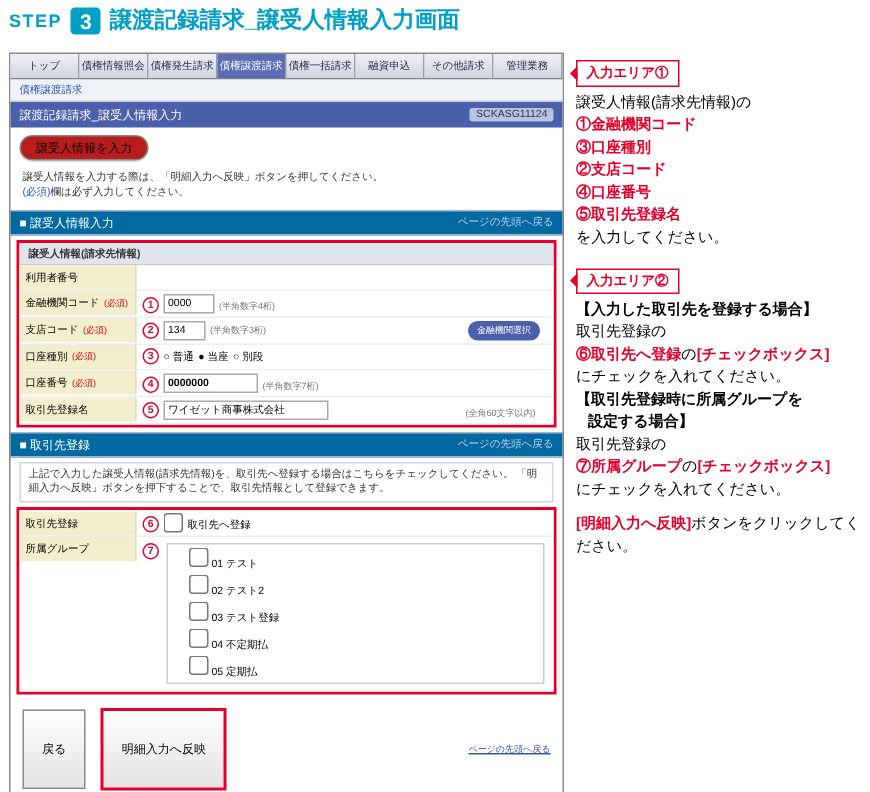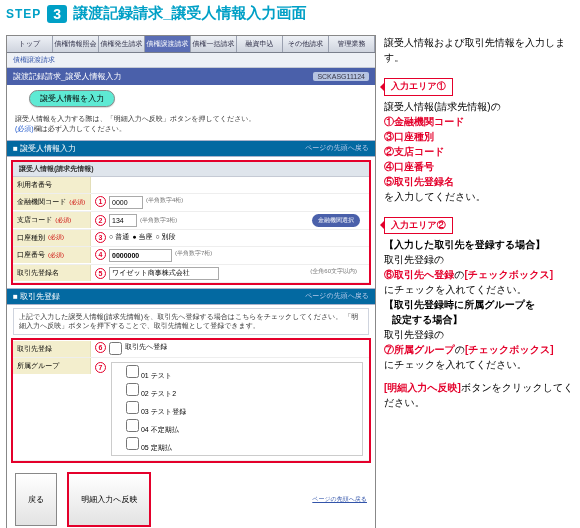--- a/index.html
+++ b/index.html
@@ -15,36 +15,36 @@
 
   .shot { border: 1px solid #888; background: #fff; }
   .tabs { display: flex; background: linear-gradient(#d9dde4,#c5cad4); border-bottom: 1px solid #7a7f8c; }
   .tab { flex: 1; text-align: center; font-size: 7px; padding: 3px 0; border-right: 1px solid #9aa0af; color: #2b2b44; background: linear-gradient(#eef1f6,#cfd4de); cursor: default; }
   .tab.active { background: #5a6db5; color: #fff; }
   .subbar { background: #eef1f6; border-bottom: 1px solid #c5cad4; font-size: 7px; color: #3355aa; padding: 2px 6px; }
 
   .pane-title { display:flex; justify-content:space-between; align-items:center; background: #4a60aa; color: #fff; font-size: 8px; padding: 3px 6px; }
   .sckas { font-size: 7px; background:#b6c4e2; color:#334; padding:1px 4px; border-radius:2px; }
 
-  .round-btn { display:inline-block; background:#5eead4; border:1px solid #888; border-radius: 999px; padding:2px 10px; font-size:8px; margin:5px 22px; box-shadow: 0 1px 1px rgba(0,0,0,.15); }
+  .round-btn { display:inline-block; background:#b91c1c; border:1px solid #888; border-radius: 999px; padding:2px 10px; font-size:8px; margin:5px 6px; box-shadow: 0 1px 1px rgba(0,0,0,.15); }
 
   .desc { font-size: 7px; color: #333; padding: 2px 8px 6px; line-height: 1.4; }
   .desc .blue { color:#1a55cc; }
 
   .section-h { background:#0369a1; color:#fff; font-size:8px; padding:2px 6px; border-top:1px solid #aab4cc; border-bottom:1px solid #aab4cc; display:flex; justify-content:space-between;}
   .section-h .pg { color:#c2d0ef; font-size:7px; }
 
   .fg { border:2px solid #e4002b; margin:3px 4px; }
   .fg2 { border:2px solid #e4002b; margin:3px 4px; }
   .tbl-h { background:#dfe5ec; color:#333; font-size:7px; padding:2px 6px; border-bottom:1px solid #c5cad4; font-weight:bold; }
 
   .row { display:flex; align-items:center; background:#fff; border-bottom:1px solid #eee; }
   .rk { width:78px; background:#f3eecd; font-size:7px; padding:3px 4px; border-right:1px solid #e3deb8; display:flex; align-items:center; gap:3px;}
   .req { color:#c00; font-size:6px; }
-  .rv { flex:1; padding:2px 4px; font-size:7px; display:flex; align-items:flex-start; gap:3px; }
+  .rv { flex:1; padding:2px 4px; font-size:7px; display:flex; align-items:flex-end; gap:3px; }
   .num { display:inline-flex; width:11px; height:11px; border:1px solid #e4002b; color:#e4002b; border-radius:50%; font-size:7px; align-items:center; justify-content:center; font-weight:bold; }
   .ipt { border:1px solid #aaa; background:#fff; height:13px; padding:0 2px; font-size:7px; }
   .hint { color:#777; font-size:6px; }
   .mini-btn { background:#4a60aa; color:#fff; border-radius:10px; font-size:6px; padding:2px 6px; margin-right:5px; }
 
   .r5v { display:flex; justify-content:space-between; width:100%; }
   .notewide { color:#777; font-size:6px; padding-right:8px;}
 
   .txbox { border:1px solid #cfd4de; margin:3px 6px; padding:3px 5px; font-size:7px; color:#333; line-height:1.4; }
 
@@ -224,21 +224,20 @@
         <span class="rtlink">ページの先頭へ戻る</span>
       </div>
     </div>
 
     <div class="callout-wrap">
       <span class="callout">明細入力へ反映</span>
     </div>
   </div>
 
   <div class="right">
-    <div class="r-section">譲受人情報および取引先情報を入力します。</div>
 
     <div class="r-box">入力エリア①</div>
     <div class="r-section">
       <div>譲受人情報(請求先情報)の</div>
       <div>
           <div class="r-red">①金融機関コード</div>
           <div class="r-red">③口座種別</div>
           <div class="r-red">②支店コード</div>
           <div class="r-red">④口座番号</div>
           <div class="r-red">⑤取引先登録名</div>

